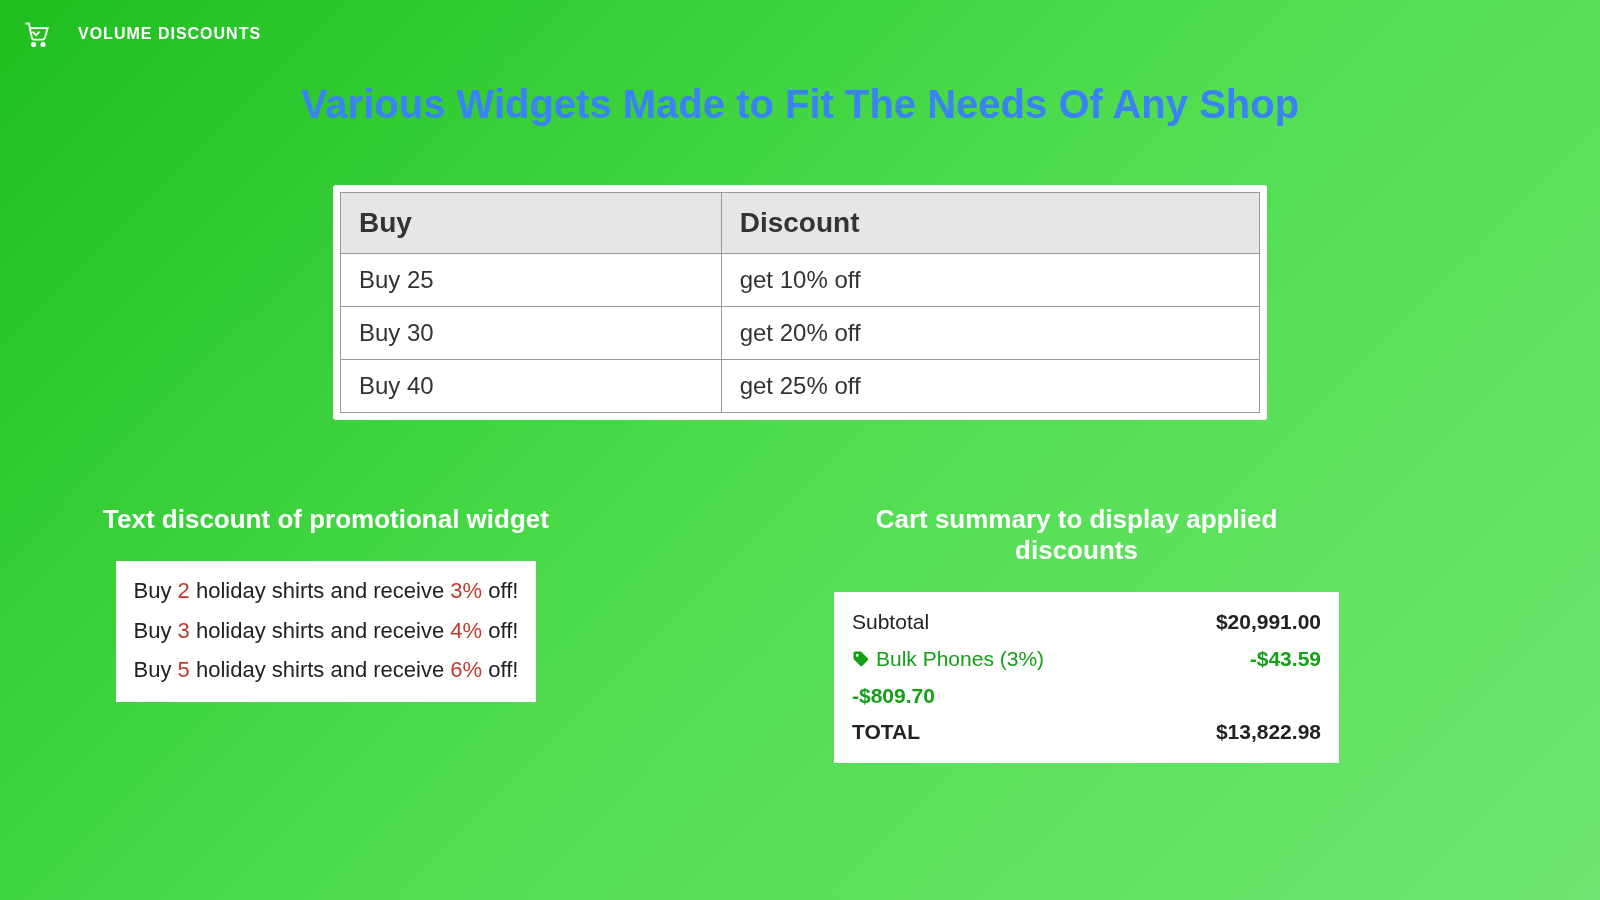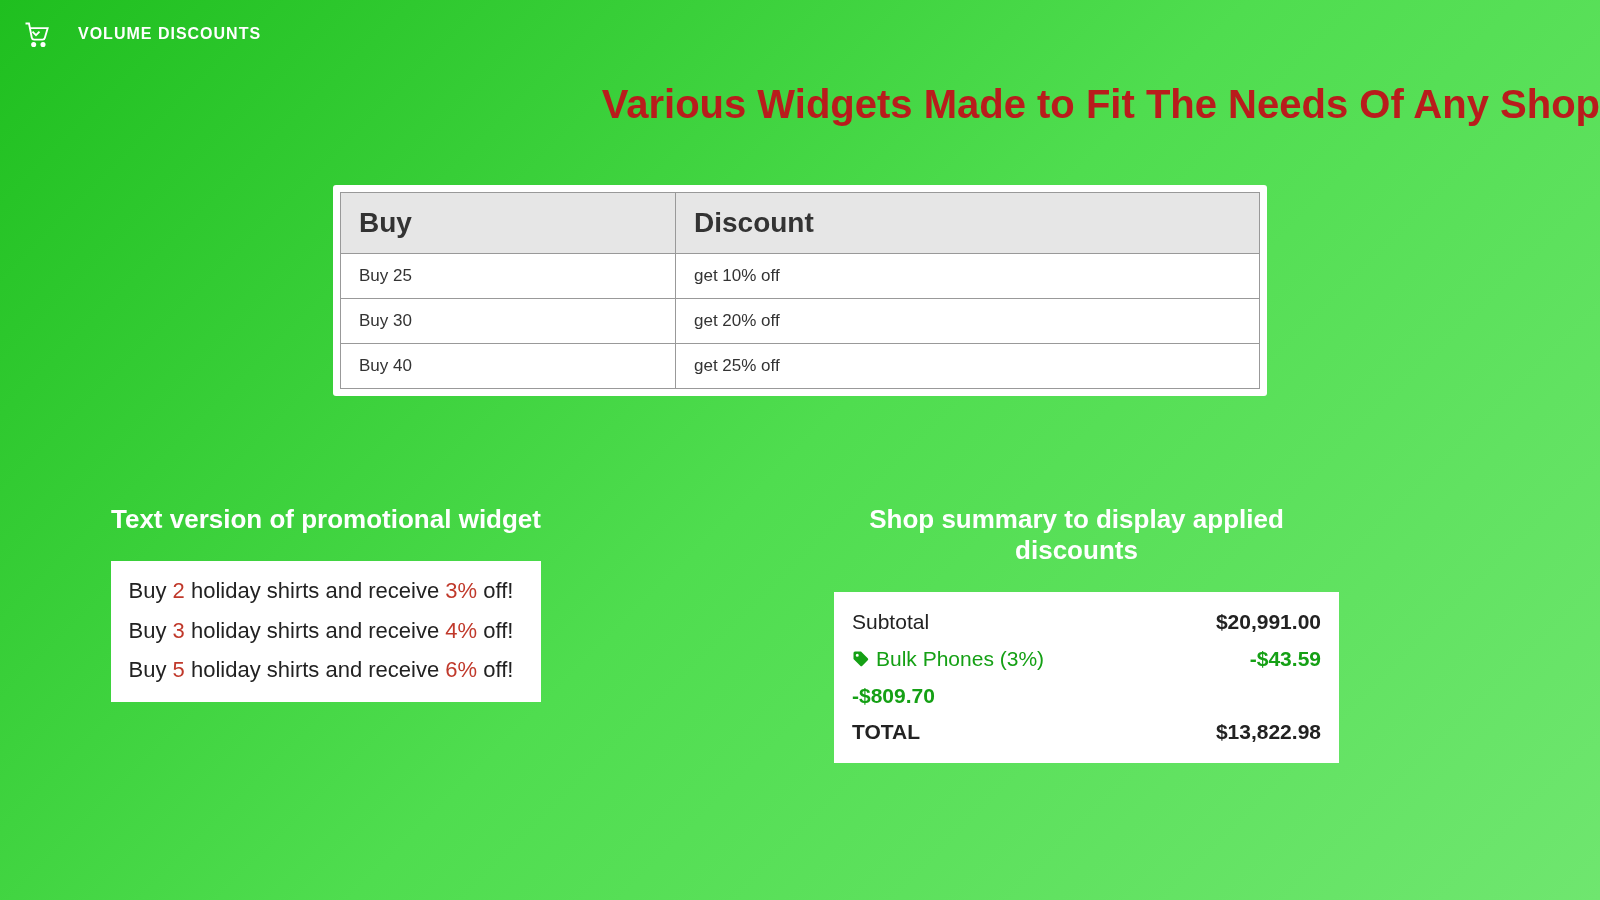--- a/index.html
+++ b/index.html
@@ -27,22 +27,22 @@
     color: #fff;
     font-weight: 700;
     letter-spacing: 1px;
     font-size: 16px;
   }
   .main-title {
     position: absolute;
     top: 82px;
     left: 0;
     width: 100%;
-    text-align: right;
-    color: #b91c1c;
+    text-align: center;
+    color: #3b82f6;
     font-size: 40px;
     font-weight: 700;
   }
   .table-section {
     position: absolute;
     top: 185px;
     left: 50%;
     transform: translateX(-50%);
     text-align: center;
   }
@@ -66,36 +66,36 @@
     text-align: left;
     padding: 14px 18px;
     font-size: 28px;
     font-weight: 700;
     color: #333;
     border: 1px solid #999;
   }
   .discount-table td {
     text-align: left;
     padding: 12px 18px;
-    font-size: 17px;
+    font-size: 24px;
     color: #333;
     border: 1px solid #999;
     background: #fff;
   }
   .text-section {
     position: absolute;
     top: 504px;
     left: 76px;
     width: 500px;
     text-align: center;
   }
   .text-widget {
     background: #fff;
     display: inline-block;
-    padding: 10px 28px 12px 18px;
+    padding: 10px 18px 12px 18px;
     text-align: left;
   }
   .text-line {
     font-size: 22px;
     color: #222;
     line-height: 1.8;
     white-space: nowrap;
   }
   .accent { color: #c0392b; }
   .cart-section {
@@ -164,30 +164,30 @@
         <tr>
           <td>Buy 40</td>
           <td>get 25% off</td>
         </tr>
       </tbody>
     </table>
   </div>
 </div>
 
 <div class="text-section">
-  <div class="section-heading">Text version of promotional widget</div>
+  <div class="section-heading">Text discount of promotional widget</div>
   <div class="text-widget">
     <div class="text-line"><span>Buy </span><span class="accent">2</span><span> holiday shirts and receive </span><span class="accent">3%</span><span> off!</span></div>
     <div class="text-line"><span>Buy </span><span class="accent">3</span><span> holiday shirts and receive </span><span class="accent">4%</span><span> off!</span></div>
     <div class="text-line"><span>Buy </span><span class="accent">5</span><span> holiday shirts and receive </span><span class="accent">6%</span><span> off!</span></div>
   </div>
 </div>
 
 <div class="cart-section">
-  <div class="section-heading">Shop summary to display applied discounts</div>
+  <div class="section-heading">Cart summary to display applied discounts</div>
   <div class="cart-widget">
     <div class="cart-row">
       <span class="left">Subtotal</span>
       <span class="right">$20,991.00</span>
     </div>
     <div class="cart-row discount">
       <span class="left">
         <span class="tag-icon">
           <svg viewBox="0 0 24 24" fill="#15a015">
               <path d="M21 11l-9-9H4a2 2 0 0 0-2 2v8l9 9a2 2 0 0 0 2.8 0l7.2-7.2A2 2 0 0 0 21 11zM7 9a2 2 0 1 1 0-4 2 2 0 0 1 0 4z"></path>

